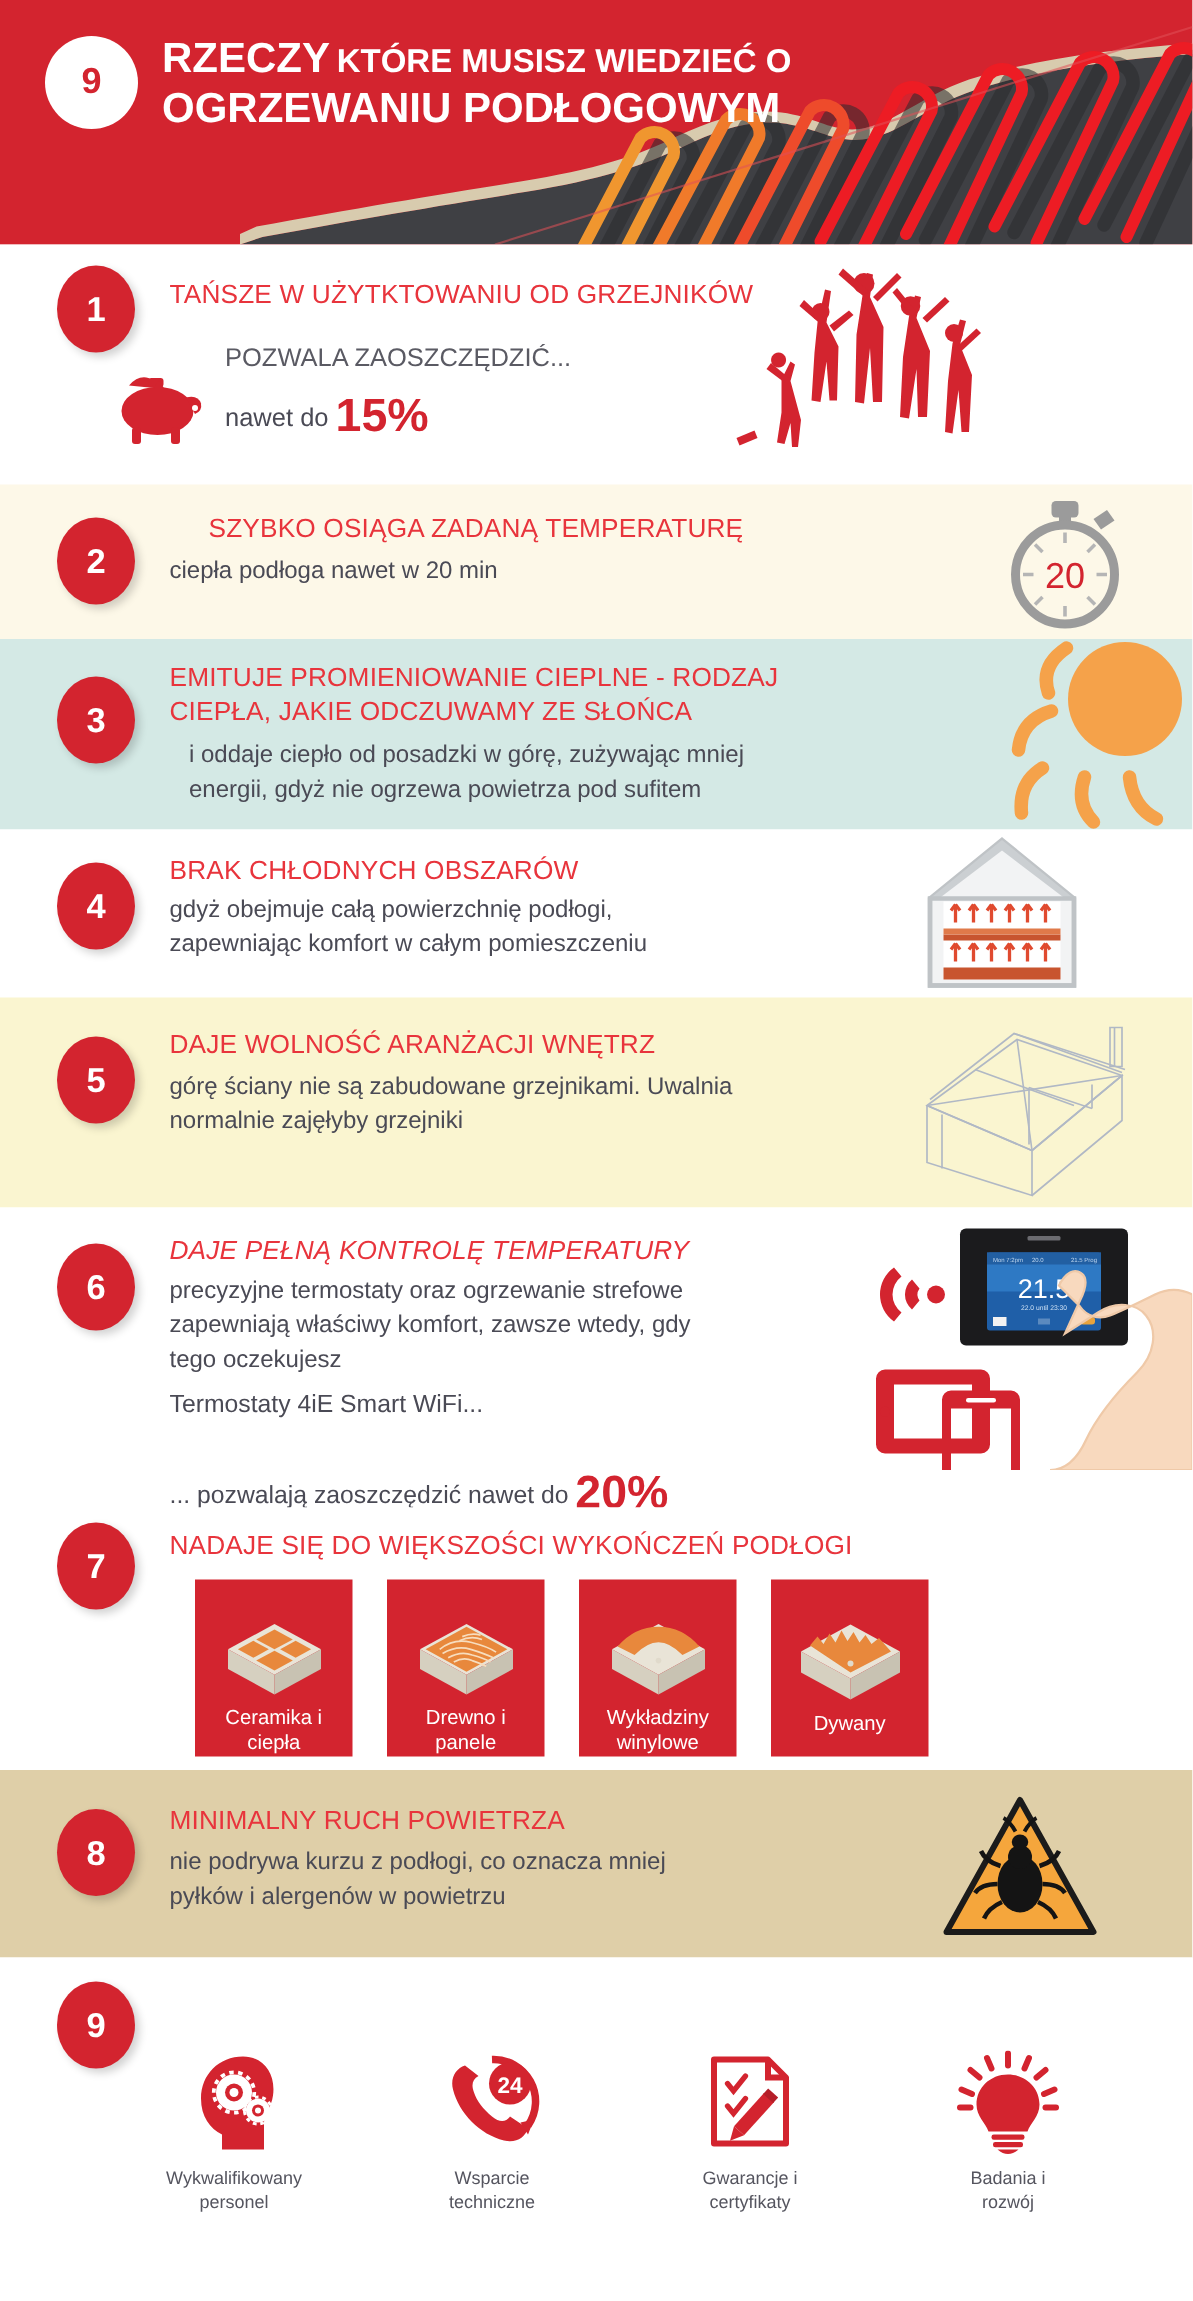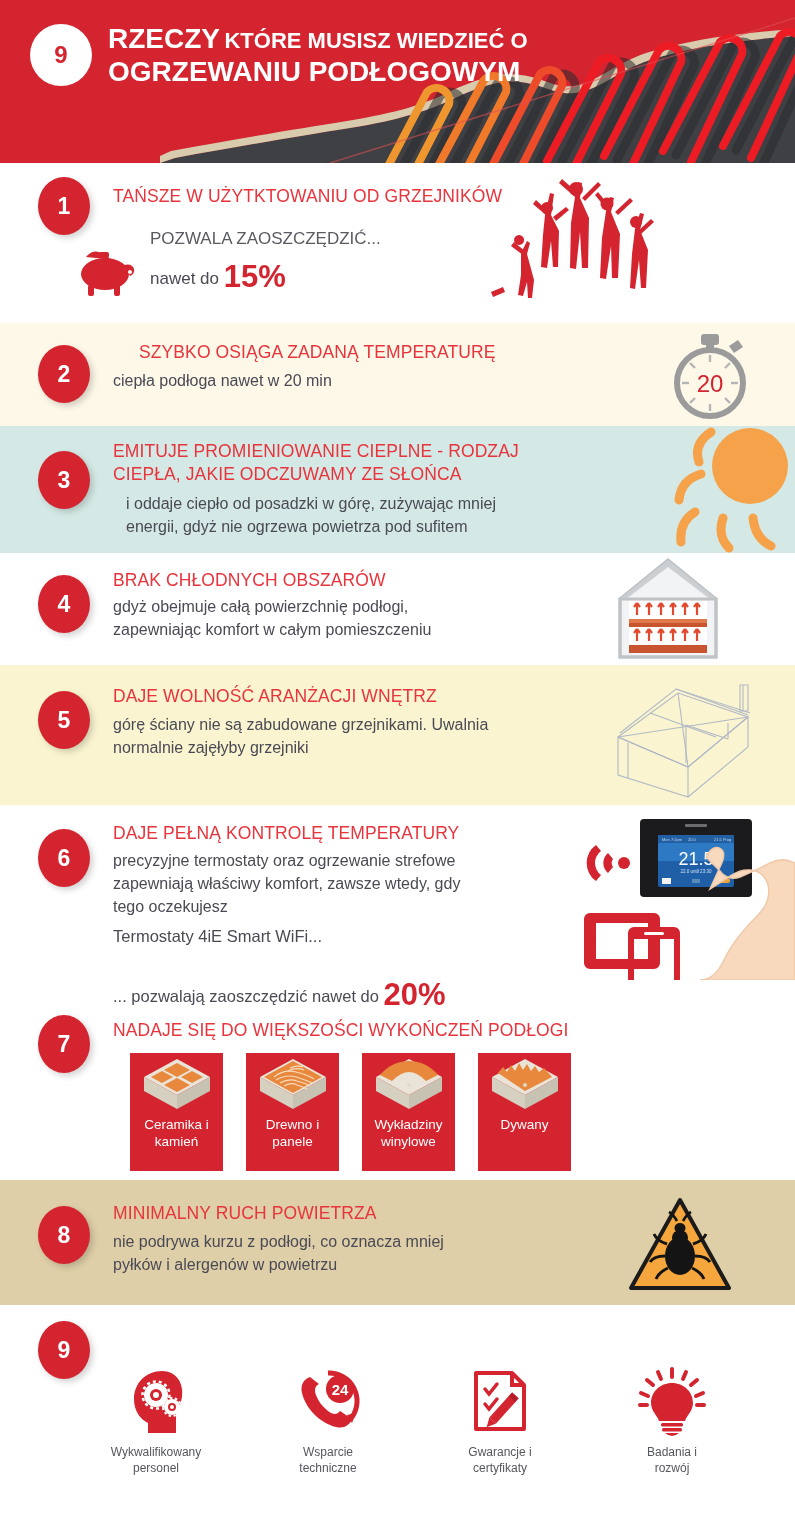--- a/index.html
+++ b/index.html
@@ -88,35 +88,35 @@
 
   
   .sec5 { height:140px; background:#FAF5D0; }
   .sec5 .bullet { top:26px; }
   .sec5 .s-head { position:absolute; left:113px; top:20px; }
   .sec5 .s-body { position:absolute; left:113px; top:48px; width:470px; }
 
   
   .sec6 { height:200px; background:#ffffff; }
   .sec6 .bullet { top:24px; }
-  .sec6 .s-head { position:absolute; left:113px; top:17px; }
+  .sec6 .s-head { position:absolute; left:113px; top:17px;font-style:italic; }
   .sec6 .s-body { position:absolute; left:113px; top:44px; width:460px; }
   .sec6 .thermo-line { position:absolute; left:113px; top:122px; color:#4A4A55; font-size:16.5px; }
   .sec6 .save20 { position:absolute; left:113px; top:172px; color:#4A4A55; font-size:16.5px; }
 
   
   .sec7 { height:175px; background:#ffffff; }
   .sec7 .bullet { top:10px; }
   .sec7 .s-head { position:absolute; left:113px; top:14px; }
   .floor-row { position:absolute; left:130px; top:48px; display:flex; gap:23px; }
   .floor-card {
-    width:93px; height:118px;
+    width:105px; height:118px;
     background:#D3242F;
     display:flex; flex-direction:column; align-items:center;
-    padding-top:0;
+    padding-top:24px;
   }
   .floor-label { color:#fff; font-size:13.5px; line-height:1.25; text-align:center; margin-top:2px; }
 
   
   .sec8 { height:125px; background:#DFCFA8; }
   .sec8 .bullet { top:26px; }
   .sec8 .s-head { position:absolute; left:113px; top:22px; }
   .sec8 .s-body { position:absolute; left:113px; top:50px; width:470px; }
 
   
@@ -425,21 +425,21 @@
           <path d="M37,6 L70,24 L37,42 L4,24 Z" fill="#E9E4D7"></path>
           <path d="M4,24 L37,42 L37,56 L4,38 Z" fill="#D6D0C0"></path>
           <path d="M70,24 L37,42 L37,56 L70,38 Z" fill="#C8C2B2"></path>
           <path d="M37,10 L50,17 L37,24 L24,17 Z" fill="#E8883C"></path>
           <path d="M22,18 L33,24 L22,30 L11,24 Z" fill="#E8883C"></path>
           <path d="M52,18 L63,24 L52,30 L41,24 Z" fill="#E8883C"></path>
           <path d="M37,25 L50,32 L37,39 L24,32 Z" fill="#E8883C"></path>
         </svg>
         <div class="floor-label">
           <div>Ceramika i</div>
-          <div>kamień</div>
+          <div>ciepła</div>
         </div>
       </div>
 
       <div class="floor-card">
         <svg width="74" height="62" viewBox="0 0 74 62">
           <path d="M37,6 L70,24 L37,42 L4,24 Z" fill="#E9E4D7"></path>
           <path d="M4,24 L37,42 L37,56 L4,38 Z" fill="#D6D0C0"></path>
           <path d="M70,24 L37,42 L37,56 L70,38 Z" fill="#C8C2B2"></path>
           <path d="M37,8 L66,24 L37,40 L8,24 Z" fill="#E8883C"></path>
           <g stroke="#F7DDBE" stroke-width="1.2" fill="none">

